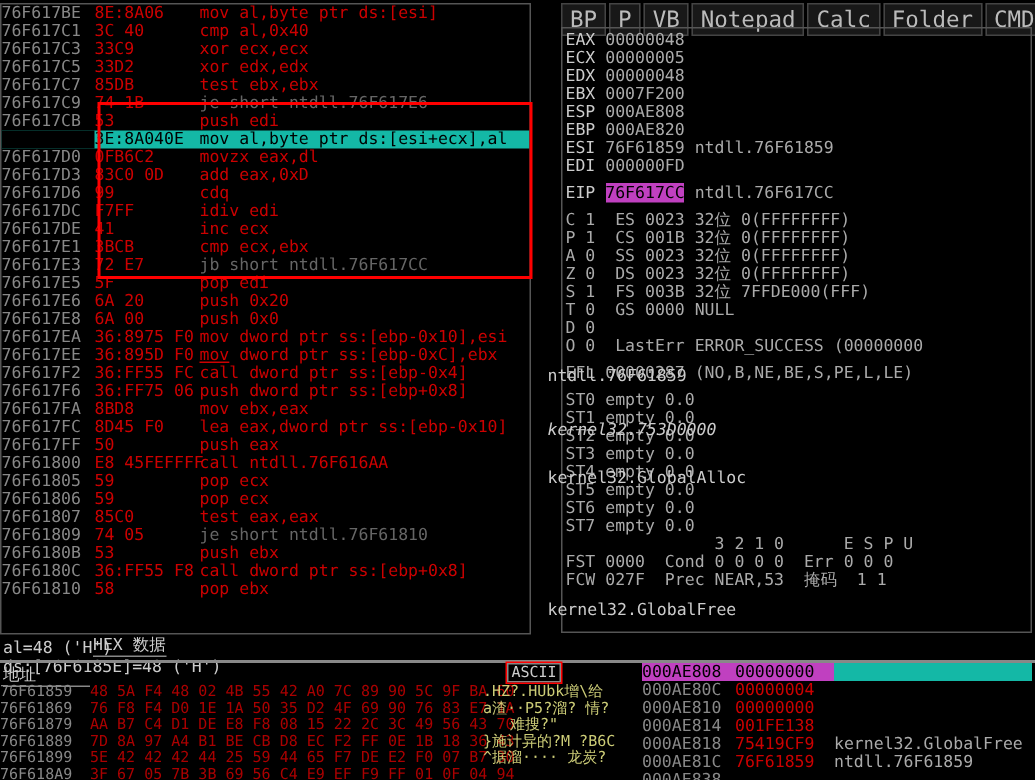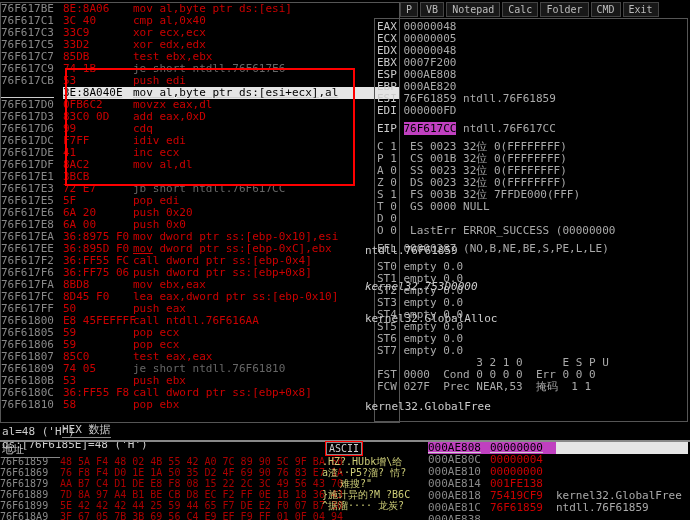--- a/index.html
+++ b/index.html
@@ -1,39 +1,39 @@
 <!DOCTYPE html>
 <html><head>
 <meta charset="utf-8">
 <style>
 * { margin:0; padding:0; box-sizing:border-box; }
 body { background:#000; font-family:Consolas,monospace; font-size:11px; color:#ccc; width:690px; height:520px; overflow:hidden; position:relative; }
 .main { position:absolute; top:0; left:0; width:690px; height:520px; }
 .tabs { position:absolute; top:2px; left:374px; display:flex; gap:2px; }
-.tab { background:#181818; border:1px solid #444; color:#bbb; padding:1px 5px; font-size:10px; cursor:pointer; }
-.disasm { position:absolute; top:2px; left:0; width:400px; height:421px; border:1px solid #555; overflow:hidden; background:#000; }
+.tab { background:#181818; border:1px solid #444; color:#bbb; padding:1px 5px; font-size:15px; cursor:pointer; }
+.disasm { position:absolute; top:2px; left:0; width:354px; height:421px; border:1px solid #555; overflow:hidden; background:#000; }
 .dline { display:flex; height:12px; line-height:12px; white-space:pre; }
 .addr { width:62px; color:#888; }
 .addr.cur { background:#000; color:#fff; }
 .bytes { width:70px; }
 .mnem { flex:1; }
 .red { color:#c00; }
 .dim { color:#666; }
-.hlrow { background:#e5e5e5;text-decoration:underline; }
+.hlrow { background:#14b8a6; }
 .hlrow .addr, .hlrow .bytes, .hlrow .mnem { color:#000 !important; }
 .box { position:absolute; top:68px; left:65px; width:290px; height:118px; border:2px solid #f00; pointer-events:none; }
 .info { position:absolute; top:425px; left:2px; color:#ccc; font-size:11px; }
 .regs { position:absolute; top:18px; left:374px; width:314px; height:404px; border:1px solid #555; padding:2px; line-height:12px; white-space:pre; color:#aaa; }
 .regs .rn { color:#ccc; }
 .regs .rv { color:#aaa; }
 .regs .hl { background:#c040c0; color:#000; }
 .hexhdr { position:absolute; top:440px; left:0; width:690px; border-top:2px solid #888; }
 .hexlabel { position:absolute; top:442px; left:2px; color:#ccc; width:58px; border-bottom:1px solid #888; }
 .hexlabel2 { position:absolute; top:422px; left:62px; color:#ccc; border-bottom:1px solid #888; }
-.ascii-lbl { position:absolute; top:442px; left:326px; color:#ccc; border:1px solid #888; padding:0 2px; font-size:10px; }
+.ascii-lbl { position:absolute; top:442px; left:338px; color:#ccc; border:1px solid #888; padding:0 2px; font-size:10px; }
 .ascii-lbl::after { content:""; position:absolute; top:-2px; left:-2px; right:-2px; bottom:-2px; border:1px solid #f00; }
 .hex { position:absolute; top:456px; left:0; width:422px; line-height:11px; font-size:10px; }
 .hrow { display:flex; white-space:pre; }
 .haddr { width:60px; color:#888; }
 .hbytes { width:262px; color:#a00; }
 .hasc { color:#cc7; }
 .stack { position:absolute; top:442px; left:428px; width:260px; line-height:12px; }
 .srow { display:flex; white-space:pre; }
 .saddr { width:62px; color:#888; }
 .sval { width:66px; }
@@ -63,22 +63,21 @@
       <div class="dline"><span class="addr">76F617C5</span><span class="bytes red">33D2</span><span class="mnem red">xor edx,edx</span></div>
       <div class="dline"><span class="addr">76F617C7</span><span class="bytes red">85DB</span><span class="mnem red">test ebx,ebx</span></div>
       <div class="dline"><span class="addr">76F617C9</span><span class="bytes red">74 1B</span><span class="mnem dim">je short ntdll.76F617E6</span></div>
       <div class="dline"><span class="addr">76F617CB</span><span class="bytes red">53</span><span class="mnem red">push edi</span></div>
       <div class="dline hlrow"><span class="addr cur">76F617CC</span><span class="bytes ">3E:8A040E</span><span class="mnem ">mov al,byte ptr ds:[esi+ecx],al</span></div>
       <div class="dline"><span class="addr">76F617D0</span><span class="bytes red">0FB6C2</span><span class="mnem red">movzx eax,dl</span></div>
       <div class="dline"><span class="addr">76F617D3</span><span class="bytes red">83C0 0D</span><span class="mnem red">add eax,0xD</span></div>
       <div class="dline"><span class="addr">76F617D6</span><span class="bytes red">99</span><span class="mnem red">cdq</span></div>
       <div class="dline"><span class="addr">76F617DC</span><span class="bytes red">F7FF</span><span class="mnem red">idiv edi</span></div>
       <div class="dline"><span class="addr">76F617DE</span><span class="bytes red">41</span><span class="mnem red">inc ecx</span></div>
-      <div class="dline"><span class="addr">76F617DF</span><span class="bytes red">8AC2</span><span class="mnem red">mov al,dl</span></div>
-      <div class="dline"><span class="addr">76F617E1</span><span class="bytes red">3BCB</span></div>
+      <div class="dline"><span class="addr">76F617E1</span><span class="bytes red">3BCB</span><span class="mnem red">cmp ecx,ebx</span></div>
       <div class="dline"><span class="addr">76F617E3</span><span class="bytes red">72 E7</span><span class="mnem dim">jb short ntdll.76F617CC</span></div>
       <div class="dline"><span class="addr">76F617E5</span><span class="bytes red">5F</span><span class="mnem red">pop edi</span></div>
       <div class="dline"><span class="addr">76F617E6</span><span class="bytes red">6A 20</span><span class="mnem red">push 0x20</span></div>
       <div class="dline"><span class="addr">76F617E8</span><span class="bytes red">6A 00</span><span class="mnem red">push 0x0</span></div>
       <div class="dline"><span class="addr">76F617EA</span><span class="bytes red">36:8975 F0</span><span class="mnem red">mov dword ptr ss:[ebp-0x10],esi</span></div>
       <div class="dline"><span class="addr">76F617EE</span><span class="bytes red">36:895D F0</span><span class="mnem red"><span class="ul">mov</span> dword ptr ss:[ebp-0xC],ebx</span></div>
       <div class="dline"><span class="addr">76F617F2</span><span class="bytes red">36:FF55 FC</span><span class="mnem red">call dword ptr ss:[ebp-0x4]</span></div>
       <div class="dline"><span class="addr">76F617F6</span><span class="bytes red">36:FF75 06</span><span class="mnem red">push dword ptr ss:[ebp+0x8]</span></div>
       <div class="dline"><span class="addr">76F617FA</span><span class="bytes red">8BD8</span><span class="mnem red">mov ebx,eax</span></div>
       <div class="dline"><span class="addr">76F617FC</span><span class="bytes red">8D45 F0</span><span class="mnem red">lea eax,dword ptr ss:[ebp-0x10]</span></div>

